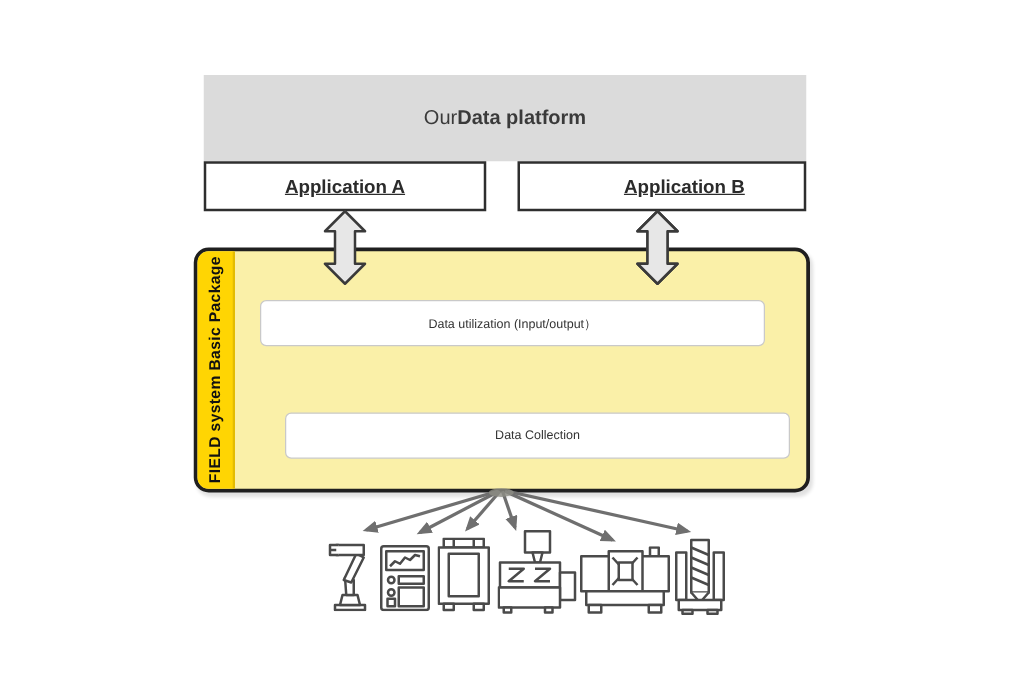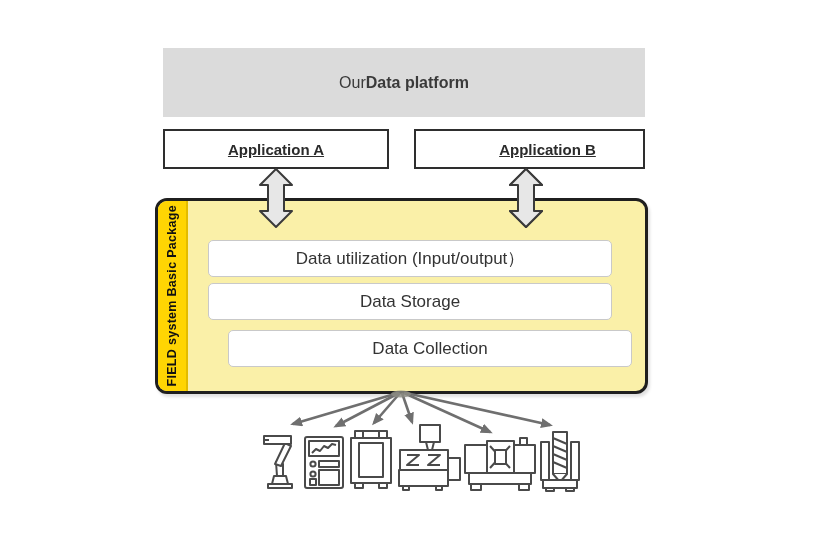--- a/index.html
+++ b/index.html
@@ -8,21 +8,21 @@
     width: 822px;
     height: 540px;
     background: #ffffff;
     font-family: "Liberation Sans", sans-serif;
     overflow: hidden;
   }
   .abs { position: absolute; }
 
   
   .platform-header {
-    left: 163px; top: 48px; width: 482px; height: 69px;
+    left: 163px; top: 60px; width: 482px; height: 69px;
     background: #dbdbdb;
     display: flex; align-items: center; justify-content: center;
     font-size: 16px; color: #3a3a3a;
   }
   .platform-header .bold { font-weight: bold; }
 
   
   .app-box {
     top: 129px; height: 40px;
     background: #ffffff;
@@ -62,21 +62,21 @@
   }
 
   
   .layer-box {
     left: 208px; width: 404px; height: 37px;
     background: #ffffff;
     border: 1.5px solid #c9c9c9;
     border-radius: 5px;
     box-sizing: border-box;
     display: flex; align-items: center; justify-content: center;
-    font-size: 17px; color: #333333;
+    font-size: 10px; color: #333333;
   }
   .layer-1 { top: 240px; }
   .layer-2 { top: 283px; }
   .layer-3 { top: 330px; margin-left: 20px; }
 
   
   .bidir-arrow { top: 167px; width: 36px; height: 62px; z-index: 5; }
   .bidir-a { left: 258px; }
   .bidir-b { left: 508px; }
 
@@ -105,23 +105,20 @@
   </div>
 
   <div class="abs package-box">
     <div class="package-side">
       <span class="package-side-label">FIELD system Basic Package</span>
     </div>
   </div>
 
   <div class="abs layer-box layer-1">
     <span>Data utilization (Input/output）</span>
-  </div>
-  <div class="abs layer-box layer-2">
-    <span>Data Storage</span>
   </div>
   <div class="abs layer-box layer-3">
     <span>Data Collection</span>
   </div>
 
   <svg class="abs bidir-arrow bidir-a" viewBox="0 0 36 62">
     <polygon points="18,2 34,18 26,18 26,44 34,44 18,60 2,44 10,44 10,18 2,18" fill="#e7e7e7" stroke="#3a3a3a" stroke-width="2" stroke-linejoin="round"></polygon>
   </svg>
   <svg class="abs bidir-arrow bidir-b" viewBox="0 0 36 62">
     <polygon points="18,2 34,18 26,18 26,44 34,44 18,60 2,44 10,44 18,2 2,18 10,18 10,44" fill="#e7e7e7" stroke="#3a3a3a" stroke-width="2" stroke-linejoin="round"></polygon>

